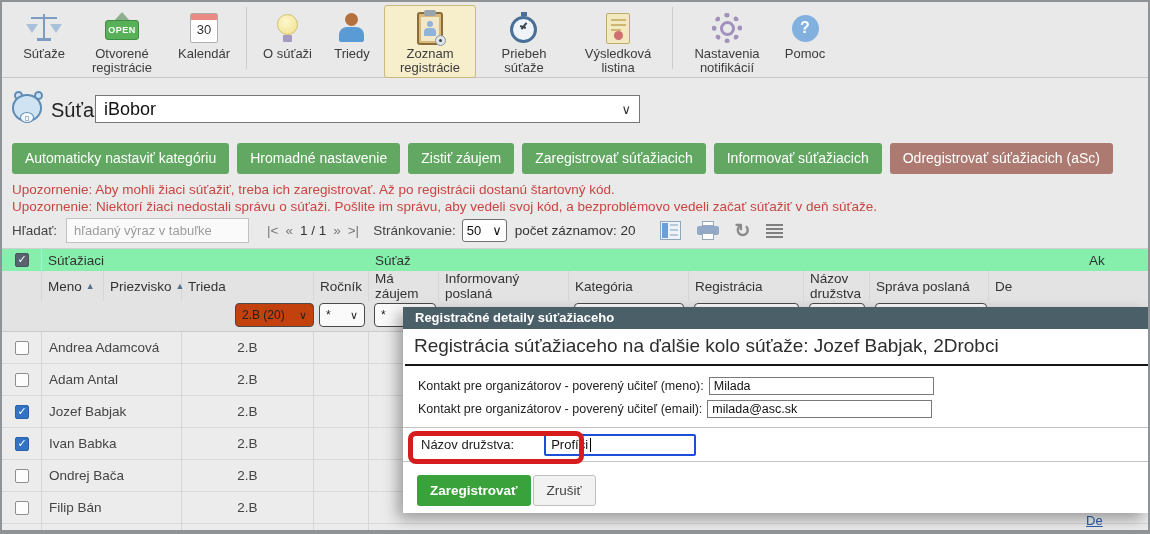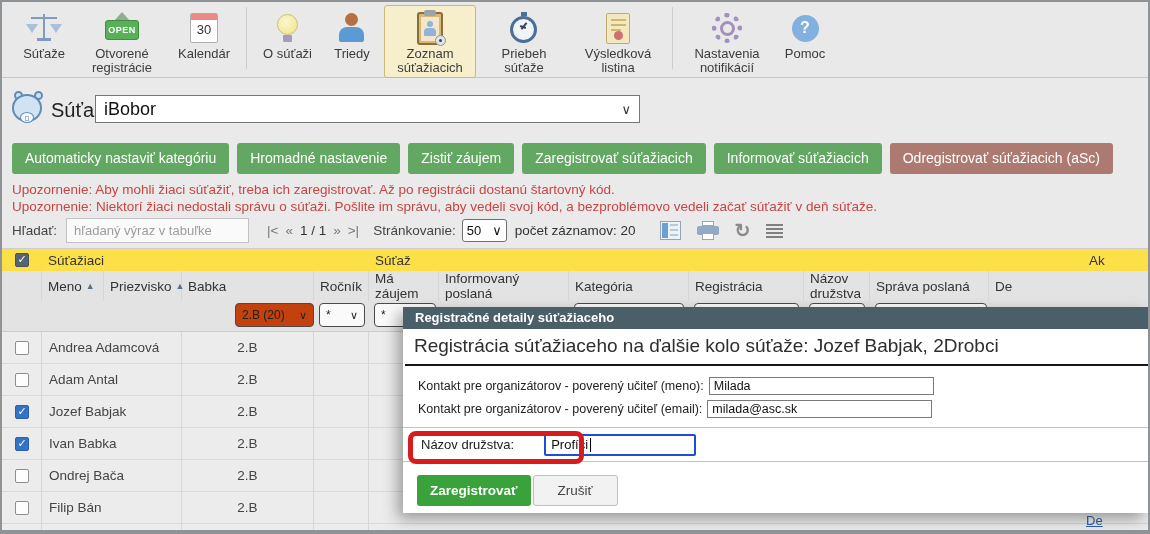--- a/index.html
+++ b/index.html
@@ -111,21 +111,21 @@
   .ic-print .p1 { position: absolute; top: 0; left: 5px; width: 12px; height: 5px; background: #fdfdfd; border: 1px solid #98a8b8; }
   .ic-print .p2 { position: absolute; top: 5px; left: 0; width: 22px; height: 9px; background: #93a9c7; border-radius: 2px; }
   .ic-print .p3 { position: absolute; top: 12px; left: 5px; width: 12px; height: 7px; background: #fdfdfd; border: 1px solid #98a8b8; }
   .ic-refresh { font-size: 19px; color: #8a8a8a; font-weight: bold; cursor: pointer; line-height: 19px; }
   .ic-list { width: 17px; height: 14px; cursor: pointer;
              background: repeating-linear-gradient(to bottom, #7f7f7f 0 2px, transparent 2px 4px); }
 
   
   .tablewrap { position: absolute; top: 246px; left: 0; right: 0; bottom: 0; overflow: hidden; }
   .trow { display: grid; grid-template-columns: 40px 62px 78px 132px 55px 70px 130px 120px 115px 66px 119px 97px 1fr; }
-  .grow { height: 23px; background: #fde047; border-top: 1px solid #cfcfcf; align-items: center; font-size: 13.5px; color: #333; }
+  .grow { height: 23px; background: #86efac; border-top: 1px solid #cfcfcf; align-items: center; font-size: 13.5px; color: #333; }
   .hrow { height: 28px; background: #e3e3e3; align-items: center; font-size: 13.5px; color: #333; }
   .hrow > div { padding-left: 6px; border-right: 1px solid #d6d6d6; height: 100%; display: flex; align-items: center; gap: 4px; }
   .frow { height: 33px; background: #e3e3e3; border-bottom: 1px solid #cacaca; align-items: center; }
   .drow { height: 32px; background: #ececec; border-bottom: 1px solid #d9d9d9; align-items: center; font-size: 13.5px; color: #444; }
   .cellcb { display: flex; align-items: center; justify-content: center; height: 100%; border-right: 1px solid #d6d6d6; }
   .cb { width: 14px; height: 14px; border: 1px solid #8f8f8f; background: #fdfdfd; border-radius: 2px; position: relative; cursor: pointer; }
   .cb.checked { background: #3273c4; border-color: #2a62a8; }
   .cb.dark.checked { background: #55646e; border-color: #47545d; }
   .cb.checked::after { content: "✓"; position: absolute; top: -1px; left: 2px; color: #fff; font-size: 11px; }
   .gname { grid-column: 2 / 6; padding-left: 6px; }
@@ -160,21 +160,21 @@
               display: flex; align-items: center; padding-left: 18px; }
   .groupbox .tlab { font-size: 13px; color: #222; }
   .teaminput { margin-left: 30px; width: 152px; height: 22px; border: 2px solid #1d4ed8; border-radius: 2px; background: #fff;
                display: flex; align-items: center; padding: 0 5px; font-size: 13px; color: #111; }
   .teaminput .caret { display: inline-block; width: 1px; height: 14px; background: #000; margin-left: 2px; }
   .redbox { position: absolute; left: 5px; top: 3px; width: 176px; height: 33px; border: 5px solid #d61c1c;
             border-radius: 8px; z-index: 3; pointer-events: none; }
   .mbuttons { display: flex; gap: 2px; margin: 13px 0 0 14px; }
   .mbtn-submit { background: #3aa23a; color: #fff; font-weight: bold; font-size: 13.5px; padding: 8px 13px;
                  border-radius: 3px; cursor: pointer; }
-  .mbtn-cancel { background: #f2f2f2; border: 1px solid #bfbfbf; color: #444; font-size: 13.5px; padding: 7px 24px;
+  .mbtn-cancel { background: #f2f2f2; border: 1px solid #bfbfbf; color: #444; font-size: 13.5px; padding: 7px 13px;
                  border-radius: 3px; cursor: pointer; }
 </style>
 </head>
 <body>
 
 <div class="window">
 
   <div class="toolbar">
     <div class="titem">
       <div class="ticon">
@@ -228,21 +228,21 @@
     <div class="titem checked">
       <div class="ticon">
           <div class="ic-clip">
             <div class="sheet"></div>
             <div class="clip"></div>
             <div class="phead"></div>
             <div class="pbody"></div>
             <div class="eye"></div>
           </div>
         </div>
-      <div class="tlabel">Zoznam súťažiacich</div>
+      <div class="tlabel">Zoznam registrácie</div>
     </div>
     <div class="titem">
       <div class="ticon">
           <div class="ic-watch">
             <div class="knob"></div>
             <div class="ring"></div>
             <div class="h1"></div>
             <div class="h2"></div>
           </div>
         </div>
@@ -343,21 +343,21 @@
     <div class="trow hrow">
       <div style="border-right:1px solid #d6d6d6;"></div>
       <div>
           <span>Meno</span>
           <span class="sortarrow">▲</span>
         </div>
       <div>
           <span>Priezvisko</span>
           <span class="sortarrow">▲</span>
         </div>
-      <div>Babka</div>
+      <div>Trieda</div>
       <div>Ročník</div>
       <div>Má záujem</div>
       <div>Informovaný poslaná</div>
       <div>Kategória</div>
       <div>Registrácia</div>
       <div>Názov družstva</div>
       <div>Správa poslaná</div>
       <div style="border-right:none;">De</div>
     </div>
     <div class="trow frow">

